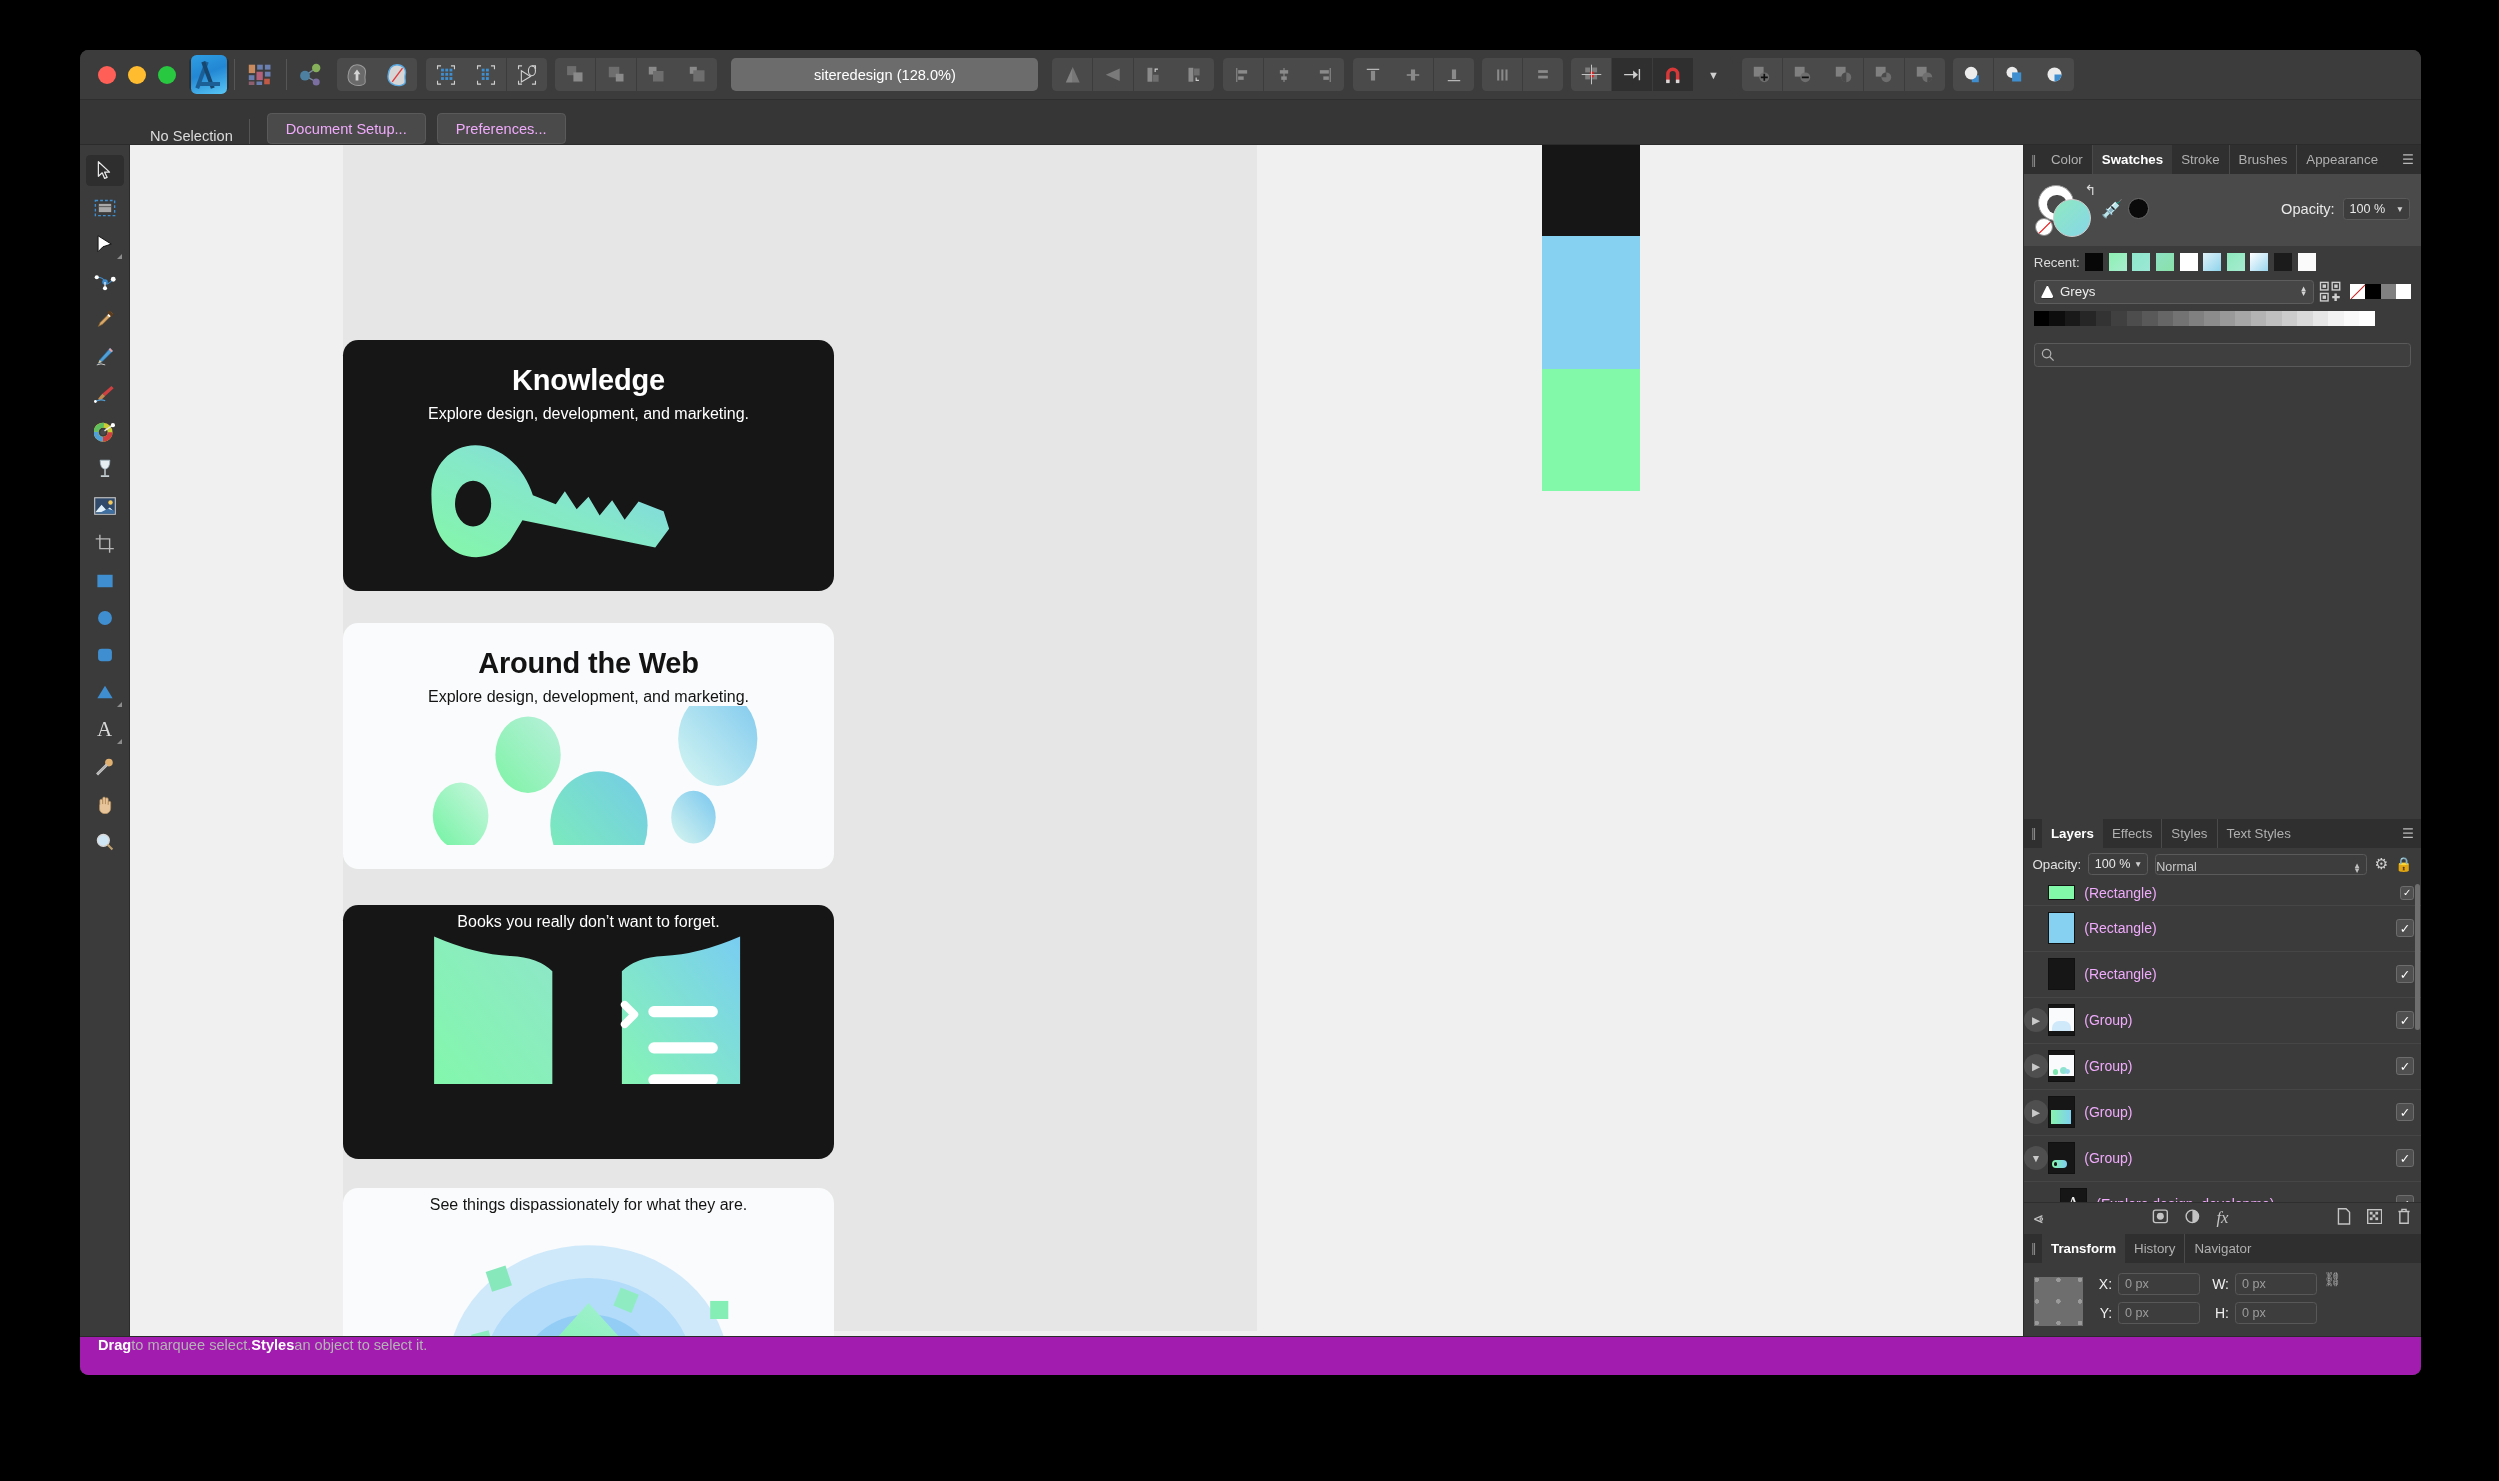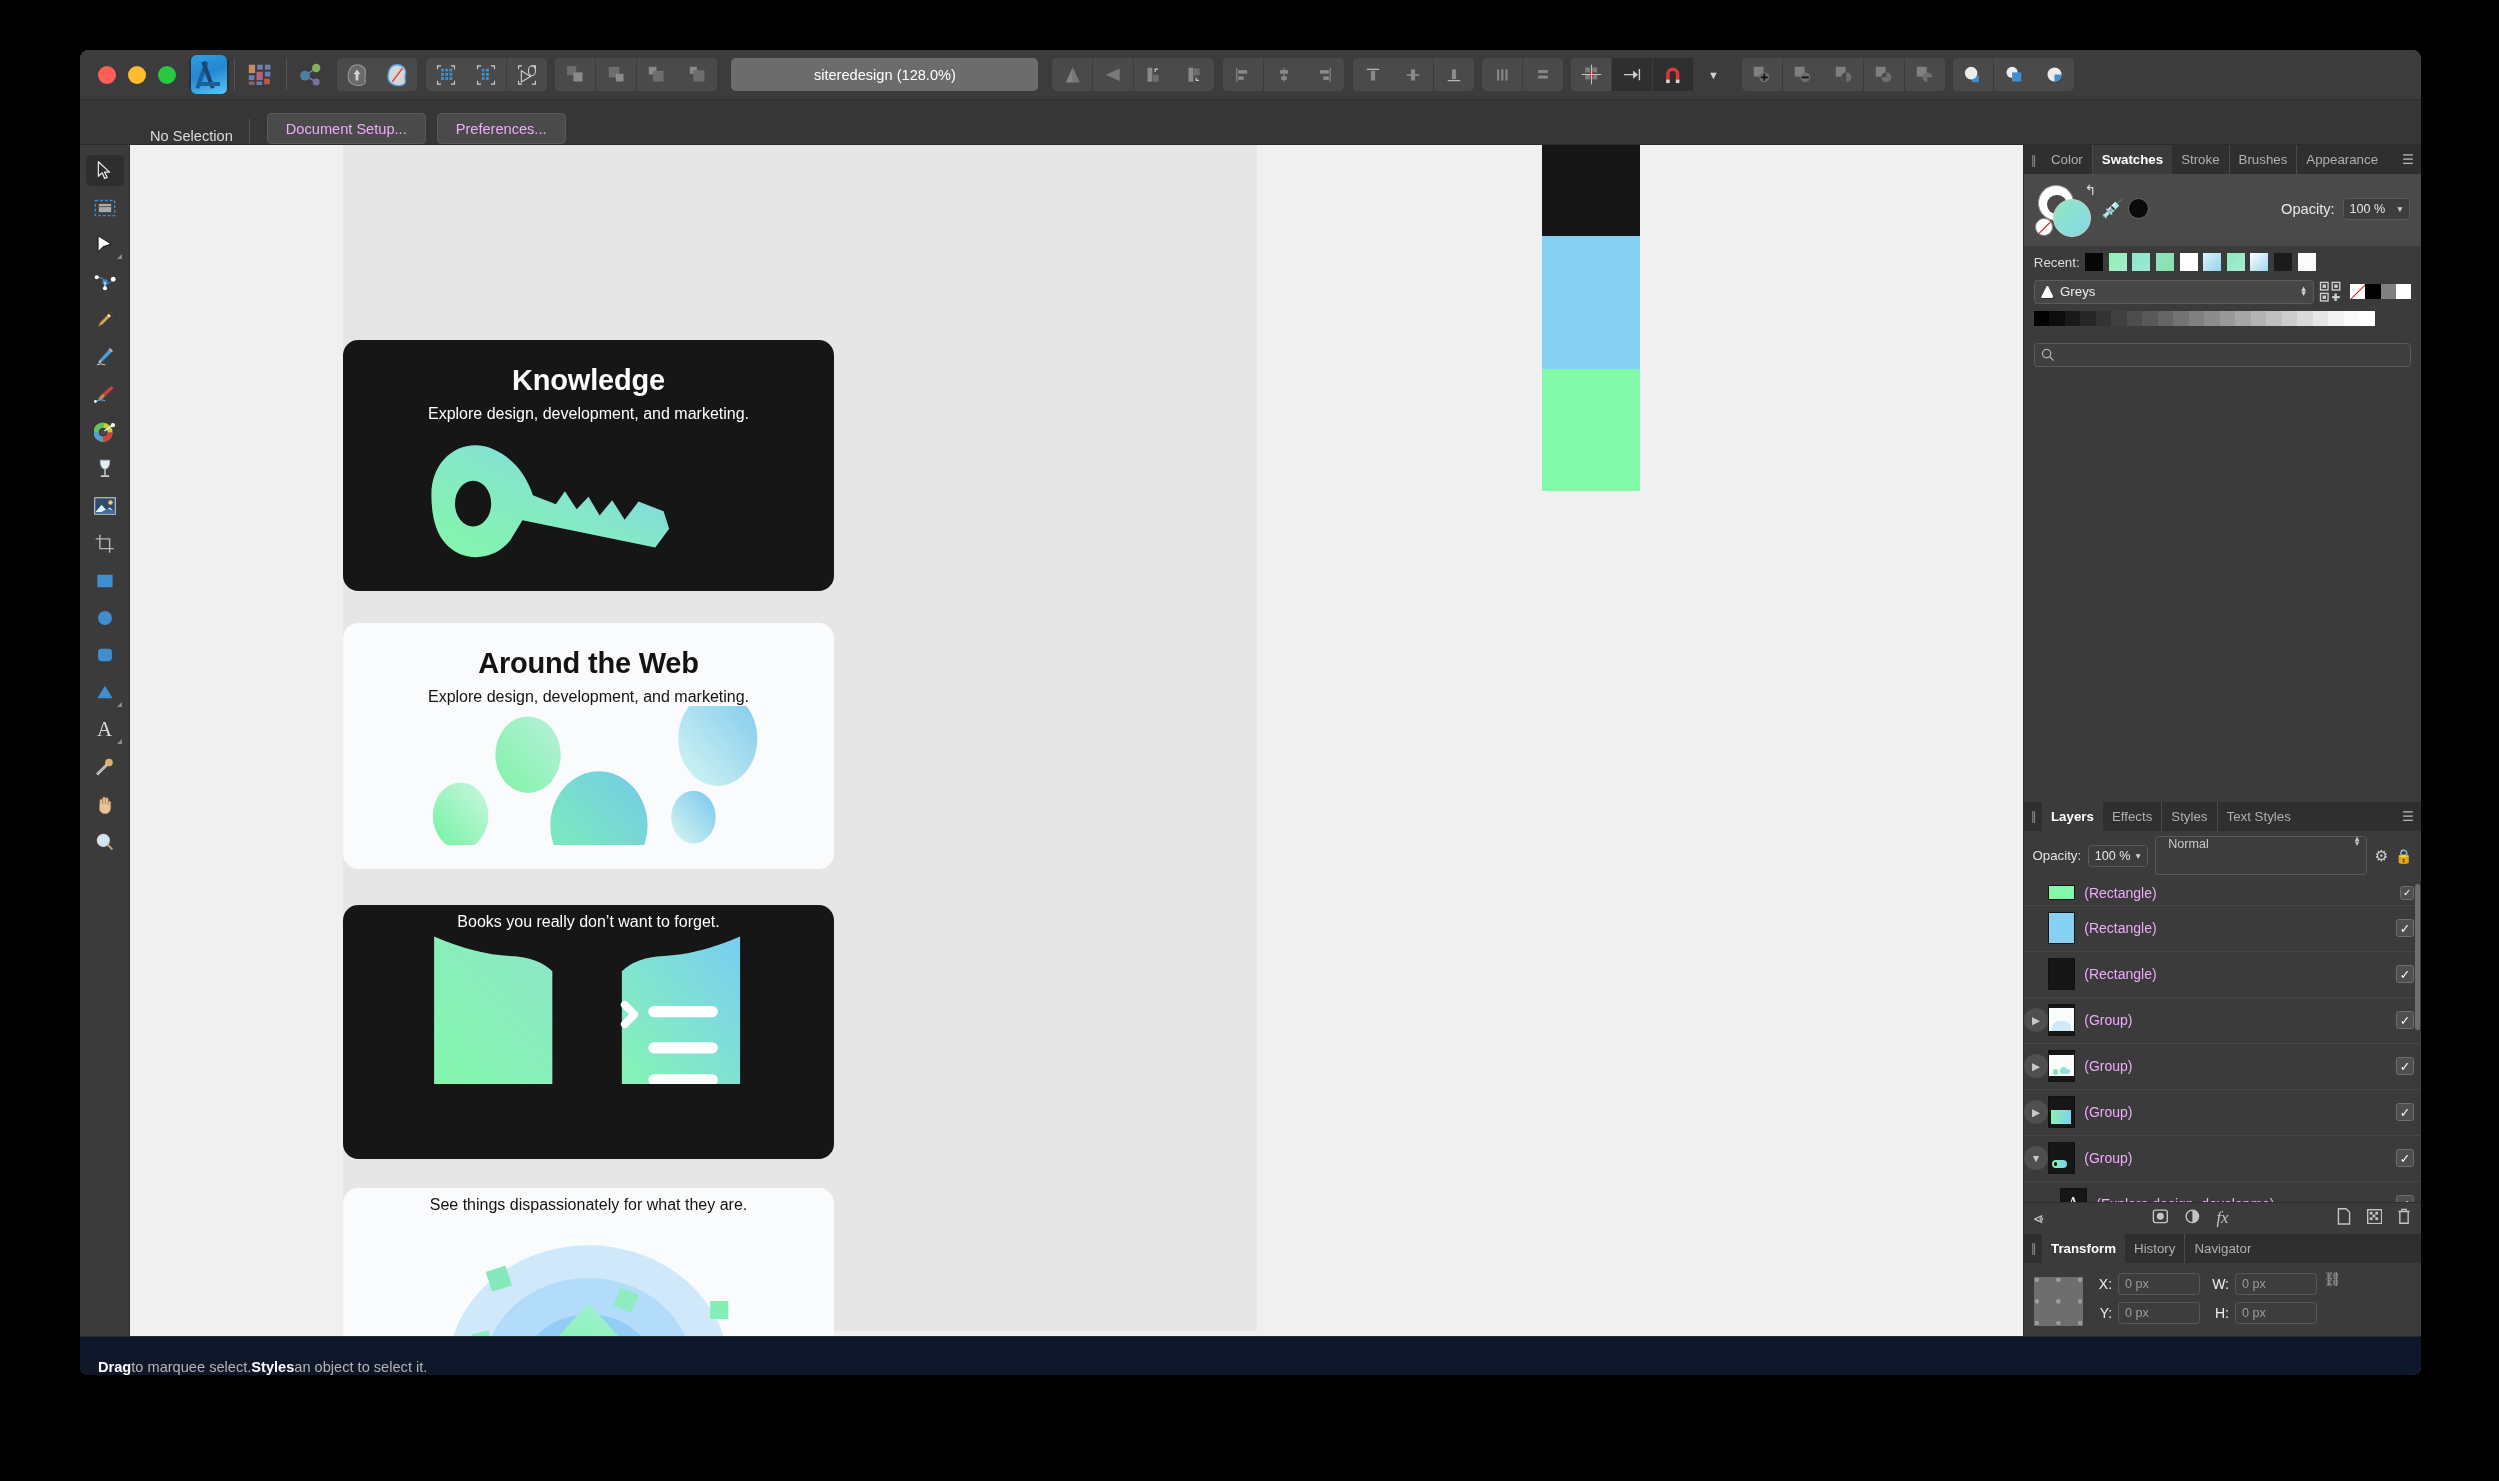--- a/index.html
+++ b/index.html
@@ -266,23 +266,23 @@
     height: 24px; background: #3f3f3f;
     border: 0.7px solid #5a5a5a; border-radius: 3.5px;
     display: flex; align-items: center; padding: 0 6.3px;
     color: #9a9a9a; font-size: 12.6px;
   }
 
   
   .layers-head { display: flex; align-items: center; padding: 5.6px 8.4px; background: #3b3b3b; gap: 7px;}
   .layers-head .lbl { color: #e2e2e2; font-size: 13.3px;}
   .blend {
-    flex: 1; height: 39px; background: #3d3d3d; border: 0.7px solid #5a5a5a;
+    flex: 1; height: 21px; background: #3d3d3d; border: 0.7px solid #5a5a5a;
     border-radius: 3.5px; color: #c9c9c9; font-size: 12.6px;
-    display:flex; align-items:flex-start; padding: 0 12px; position: relative;
+    display:flex; align-items:flex-end; padding: 0 0; position: relative;
   }
   .blend .spin { position:absolute; right:5.6px; display:flex; flex-direction:column; line-height:4.9px; font-size:7.7px; color:#c0c0c0;}
 
   .layer-list { position: relative; overflow: hidden; background: #3b3b3b; }
   .layer-row {
     display: flex; align-items: center;
     height: 46px;
     border-bottom: 0.7px solid #464646;
     padding-right: 7px;
   }
@@ -331,23 +331,23 @@
     display: flex; align-items: center; padding: 0 6.3px; position: relative;
   }
   .tr-in .caret { position: absolute; right: 5.6px; font-size: 7.7px; color: #b5b5b5;}
   .tr-gap { width: 9.8px; }
   .chain { margin-left: 7px; color: #b9b9b9; font-size: 14px; margin-top: -8.4px;}
 
   
   .statusbar {
     position: absolute; left: 0; bottom: 0;
     width: 100%; height: 39px;
-    background: #0f172a;
+    background: #a21caf;
     border-top: 0.7px solid #2b2b2b;
-    display: flex; align-items: flex-end;
+    display: flex; align-items: flex-start;
     padding-left: 18px;
     color: #b4b4b4; font-size: 14.6px;
   }
   .statusbar b { color: #ffffff; }
 </style>
 </head>
 <body>
 
 <div class="desktop">
 <div class="window">

